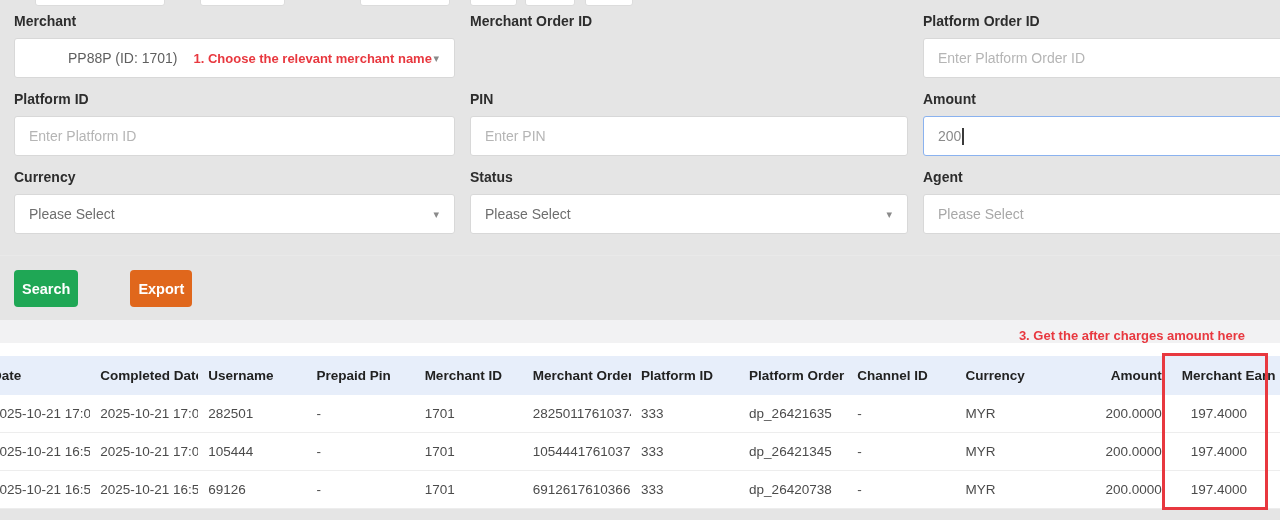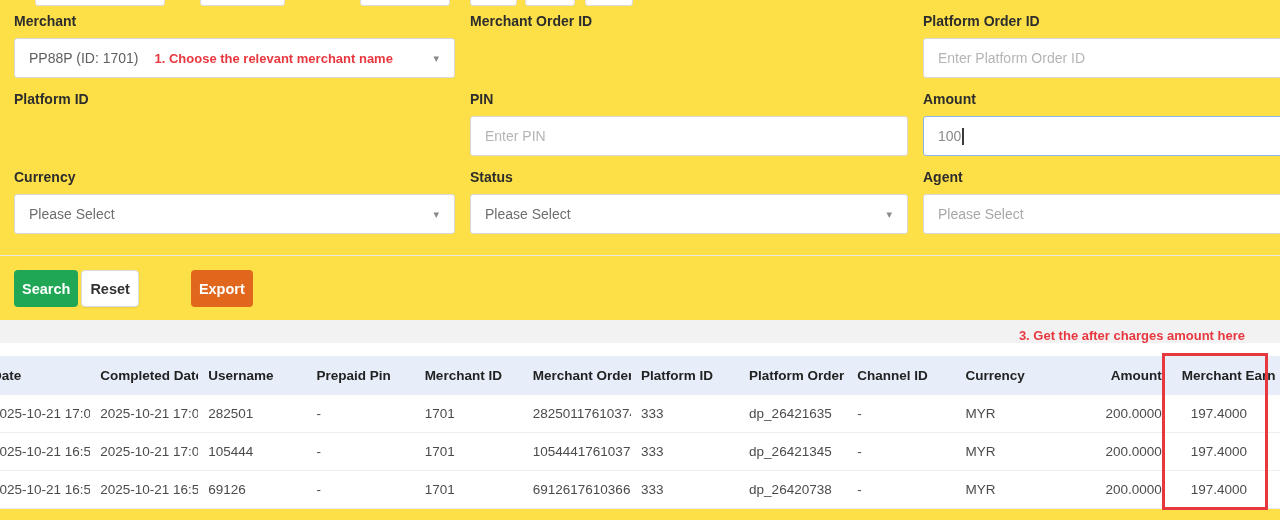--- a/index.html
+++ b/index.html
@@ -1,30 +1,30 @@
 <!DOCTYPE html>
 <html><head>
 <meta charset="utf-8">
 <style>
   html,body { margin:0; padding:0; background:#fff; font-family:"Liberation Sans",sans-serif; }
-  .screen { position:relative; width:1280px; height:520px; background:#fde047; overflow:hidden; }
+  .screen { position:relative; width:1280px; height:520px; background:#e5e5e5; overflow:hidden; }
 
   
   .sliver { position:absolute; top:-14px; height:20px; background:#fff; border:1px solid #dcdcdc; border-radius:3px; box-sizing:border-box; }
 
   
   .filter-grid { display:grid; grid-template-columns:441px 438px 438px; column-gap:15px; padding-left:14px; width:1400px; }
   .field-label { display:block; margin:13px 0 9px; font-size:14px; font-weight:700; color:#2d2d2d; }
   .box { position:relative; height:40px; border:1px solid #d8d8d8; border-radius:3px; background:#fff;
          display:flex; align-items:center; padding:0 14px; font-size:14px; color:#555; box-sizing:border-box; }
   .box input { border:none; outline:none; width:100%; font:inherit; color:#555; background:transparent; padding:0; }
   .box input::placeholder { color:#b5b5b5; }
   .select-value { color:#6e6e6e; }
   .select-value.dim { color:#a8a8a8; }
-  .merchant-value { color:#5f5f5f; }
+  .merchant-value { color:#5f5f5f;margin-left:39px; }
   .caret { position:absolute; right:15px; top:50%; transform:translateY(-50%); color:#8a8a8a; font-size:11px; }
   .focused { border-color:#8ab2ef; }
   .amount-value { color:#8b8b8b; }
   .text-cursor { display:inline-block; width:2px; height:17px; background:#3a3a3a; margin-left:1px; vertical-align:middle; }
 
   .note { color:#e8383f; font-weight:700; font-size:13px; white-space:nowrap; }
   .note-inline1 { margin-left:16px; }
   .note-inline2 { margin-left:28px; }
   .note-step3 { position:absolute; top:328px; right:35px; }
 
@@ -75,31 +75,34 @@
     </div>
     <div>
       <span class="field-label">Platform Order ID</span>
       <div class="box">
         <input type="text" placeholder="Enter Platform Order ID" style="">
       </div>
     </div>
 
     <div>
       <span class="field-label">Platform ID</span>
+      <div class="box">
+        <input type="text" placeholder="Enter Platform ID" style="">
+      </div>
     </div>
     <div>
       <span class="field-label">PIN</span>
       <div class="box">
         <input type="text" placeholder="Enter PIN" style="">
       </div>
     </div>
     <div>
       <span class="field-label">Amount</span>
       <div class="box focused">
-        <span class="amount-value">100</span>
+        <span class="amount-value">200</span>
           <span class="text-cursor"></span>
       </div>
     </div>
 
     <div>
       <span class="field-label">Currency</span>
       <div class="box">
         <span class="select-value">Please Select</span>
         <span class="caret">▾</span>
       </div>
@@ -117,21 +120,20 @@
         <span class="select-value dim">Please Select</span>
 
       </div>
     </div>
   </div>
 
   <div class="divider"></div>
 
   <div class="actions">
     <button class="btn btn-search">Search</button>
-    <button class="btn btn-reset">Reset</button>
     <button class="btn btn-export">Export</button>
   </div>
 
   <div class="section-gap"></div>
 
   <span class="note note-step3">3. Get the after charges amount here</span>
 
   <div class="table-card">
     <div class="table-clip">
       <table>

